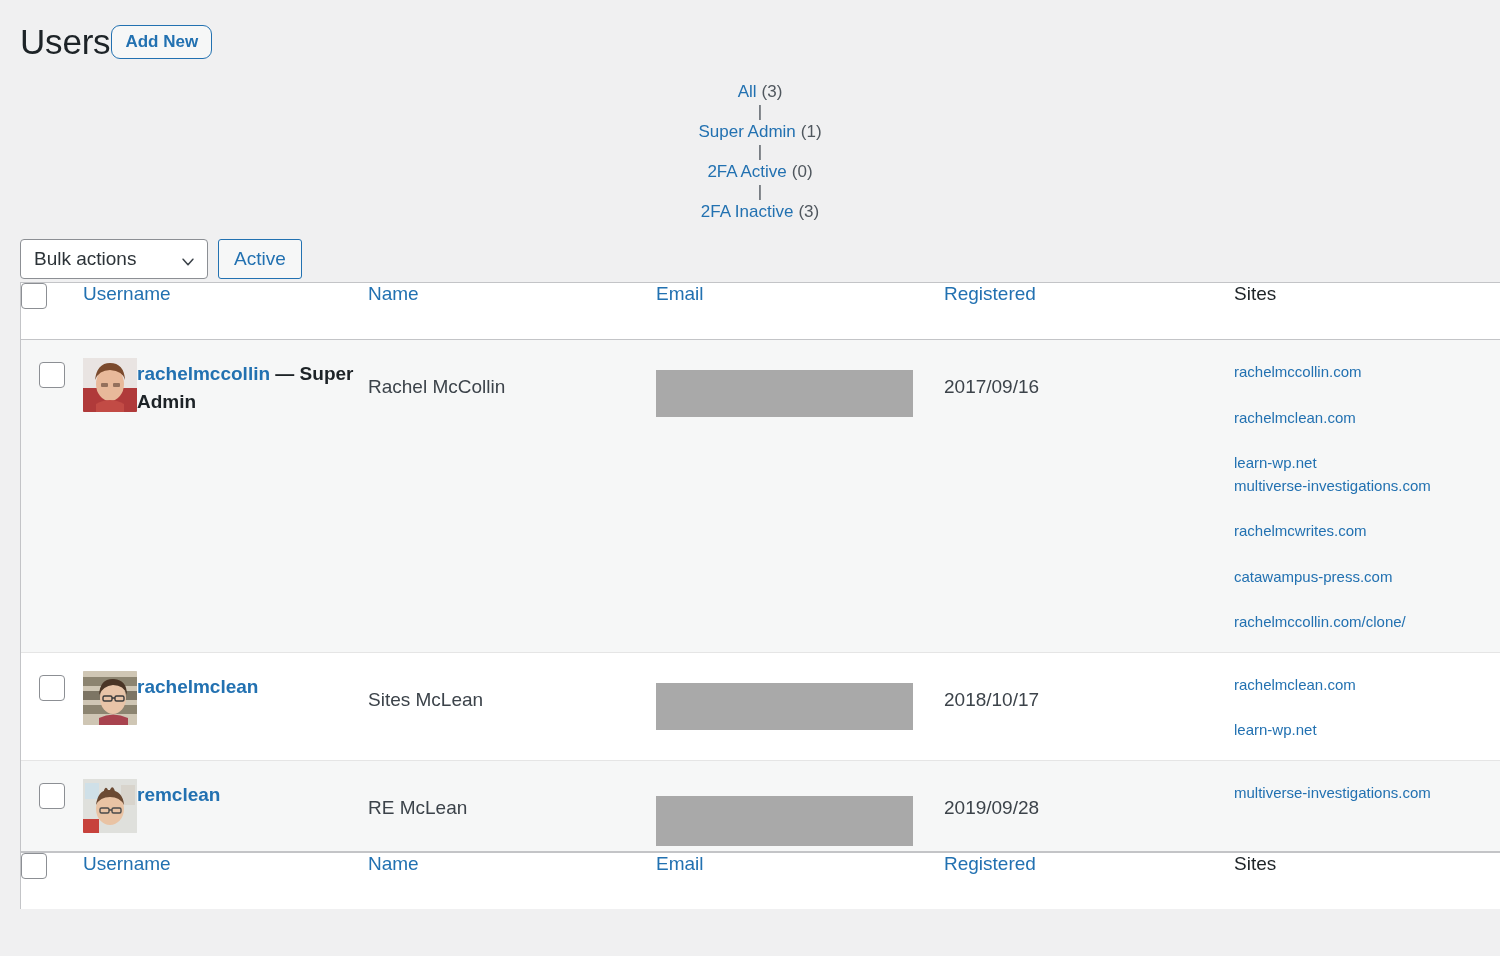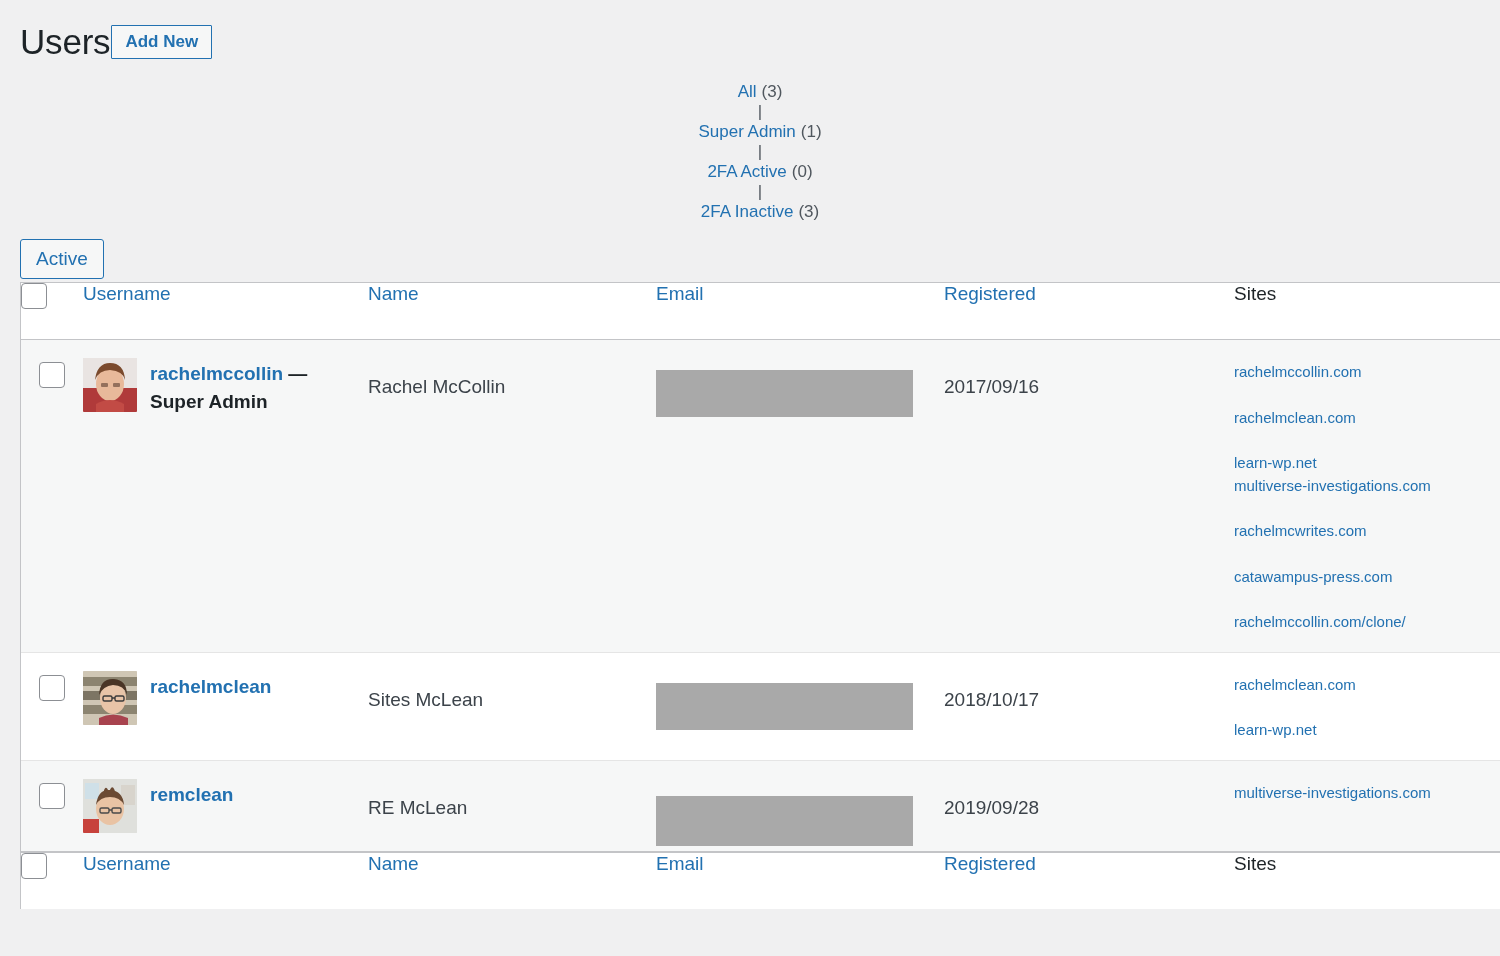--- a/index.html
+++ b/index.html
@@ -38,21 +38,21 @@
     letter-spacing: -0.2px;
   }
   .add-new-btn {
     display: inline-flex;
     align-items: center;
     justify-content: center;
     height: 34px;
     padding: 0 13px;
     background: #f6f7f7;
     border: 1px solid #2271b1;
-    border-radius: 1px;
+    border-radius: 9px;
     color: #2271b1;
     font-size: 17px;
     font-weight: bold;
     cursor: pointer;
     white-space: nowrap;
   }
 
   
   .subsubsub {
     display: flex;
@@ -175,21 +175,20 @@
     border-bottom: 1px solid #e5e5e5;
   }
   tbody tr:last-child > td { border-bottom: 1px solid #c3c4c7; }
 
   td.cell { padding: 18px 10px 18px 0; }
   td.cb-td { padding: 22px 0 0 18px; }
 
   .user-cell {
     display: flex;
     align-items: flex-start;
-    gap: 13px;
     padding-left: 0;
   }
   .avatar {
     width: 54px;
     height: 54px;
     flex: 0 0 54px;
     border-radius: 1px;
     overflow: hidden;
     background: #dcdcde;
     position: relative;
@@ -277,20 +276,28 @@
     <span>
       <a>2FA Active</a><span class="count">(0)</span>
     </span>
     <span class="sep">|</span>
     <span>
       <a>2FA Inactive</a><span class="count">(3)</span>
     </span>
   </div>
 
   <div class="tablenav">
+    <div class="bulk-select">
+      <span>Bulk actions</span>
+      <span class="chev">
+        <svg viewBox="0 0 20 20" width="14" height="14" aria-hidden="true">
+          <path d="M3 6 L10 14 L17 6" fill="none" stroke="#3c434a" stroke-width="2.2" stroke-linecap="round" stroke-linejoin="round"></path>
+        </svg>
+      </span>
+    </div>
     <a class="apply-btn">Active</a>
   </div>
 
   <table class="users-table">
     <colgroup>
       <col class="col-cb">
         <col class="col-user">
         <col class="col-name">
       <col class="col-email">
         <col class="col-reg">

